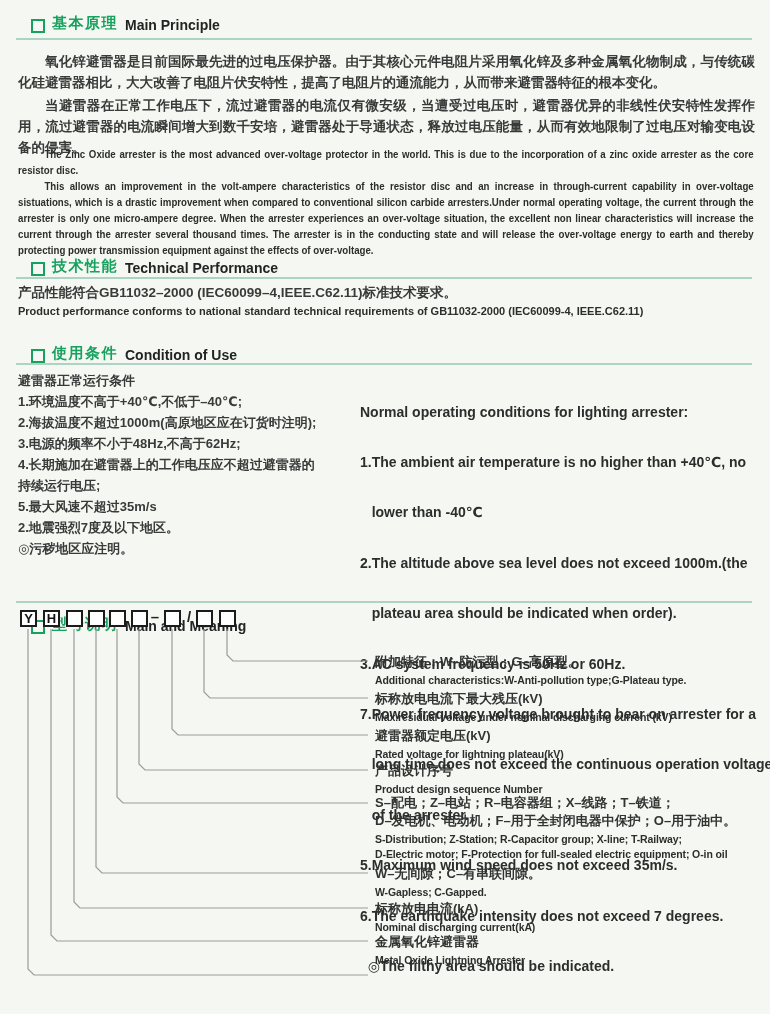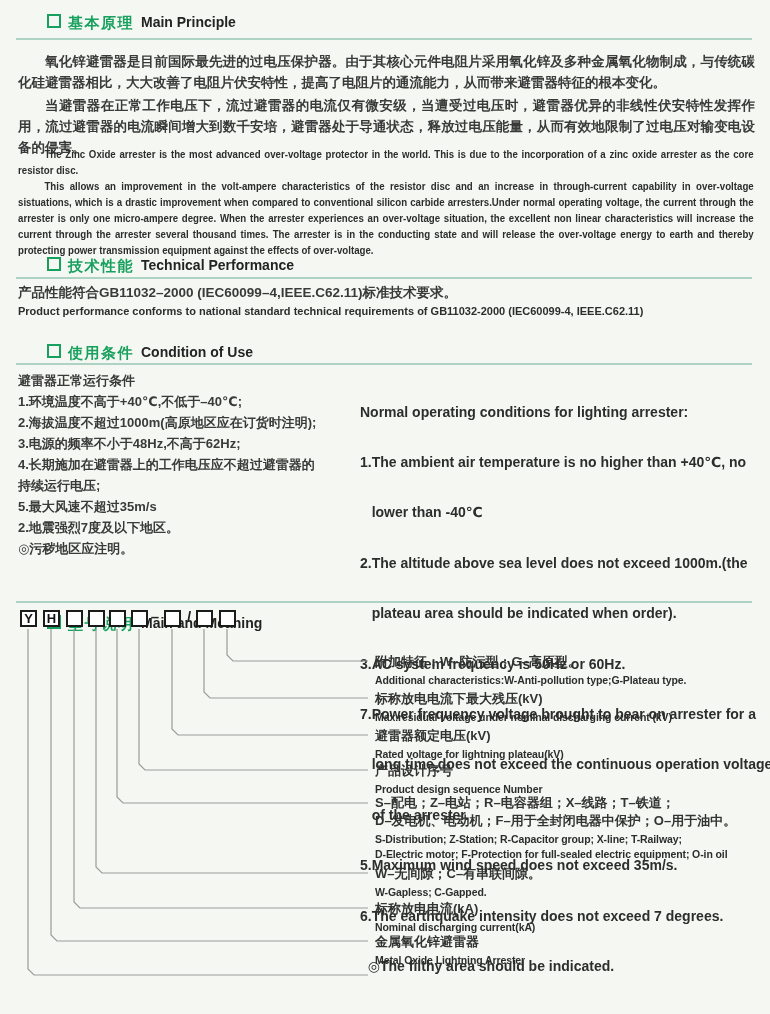--- a/index.html
+++ b/index.html
@@ -9,21 +9,21 @@
     --ink:#343434;
     --gray-line:#9b9b9b;
   }
   html,body{margin:0;padding:0;}
   body{background:#e8e8e8;}
   .page{
     position:relative;width:770px;height:1014px;background:var(--bg);
     font-family:"Liberation Sans","DejaVu Sans",sans-serif;color:var(--ink);
     overflow:hidden;margin:0 auto;
   }
-  .sec-head{position:absolute;left:26px;display:flex;align-items:flex-start;gap:7px;white-space:nowrap;padding-left:21px;}
+  .sec-head{position:absolute;left:10px;display:flex;align-items:flex-end;gap:7px;white-space:nowrap;padding-left:21px;}
   .sec-icon{width:10px;height:10px;border:2px solid var(--accent);background:transparent;flex:0 0 auto;}
   .t-zh{font-size:15px;font-weight:bold;color:var(--accent);letter-spacing:1.5px;}
   .t-en{font-size:14px;font-weight:bold;color:#232323;}
   .rule{position:absolute;left:16px;width:736px;height:2px;background:var(--rule);}
   .zh-para{position:absolute;left:18px;width:737px;font-size:13.5px;line-height:21px;
     font-weight:bold;color:#3a3a3a;text-indent:2em;text-align:justify;}
   .en-flow{position:absolute;left:18px;width:836px;transform:scaleX(0.88);transform-origin:0 0;
     font-size:11px;line-height:16px;font-weight:bold;color:#2d2d2d;text-align:justify;}
   .en-flow p{margin:0;text-indent:30px;}
   .perf-zh{position:absolute;left:18px;top:284px;width:740px;font-size:13.5px;font-weight:bold;color:#3a3a3a;}

